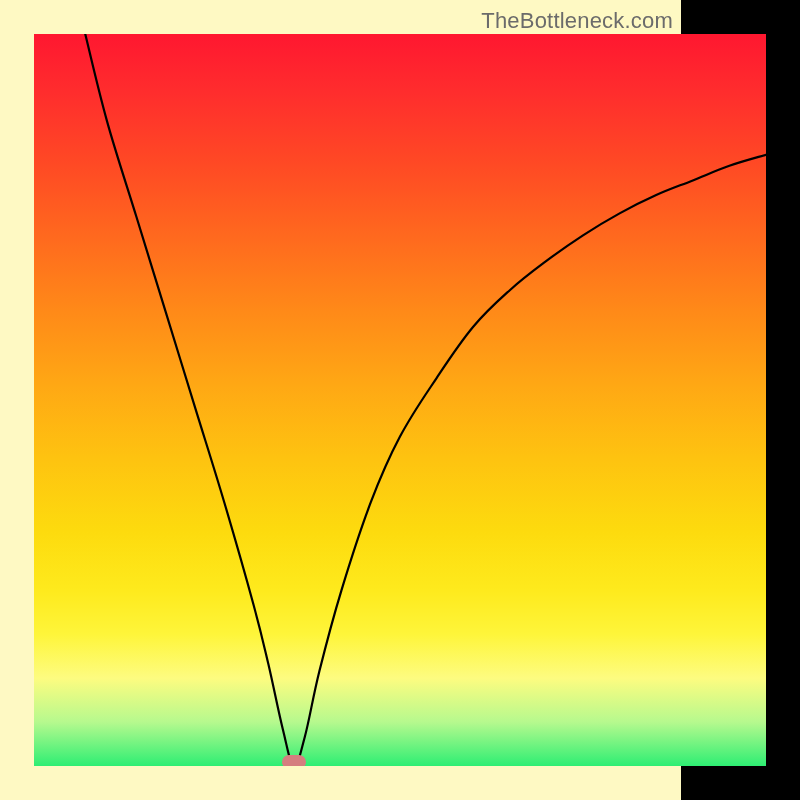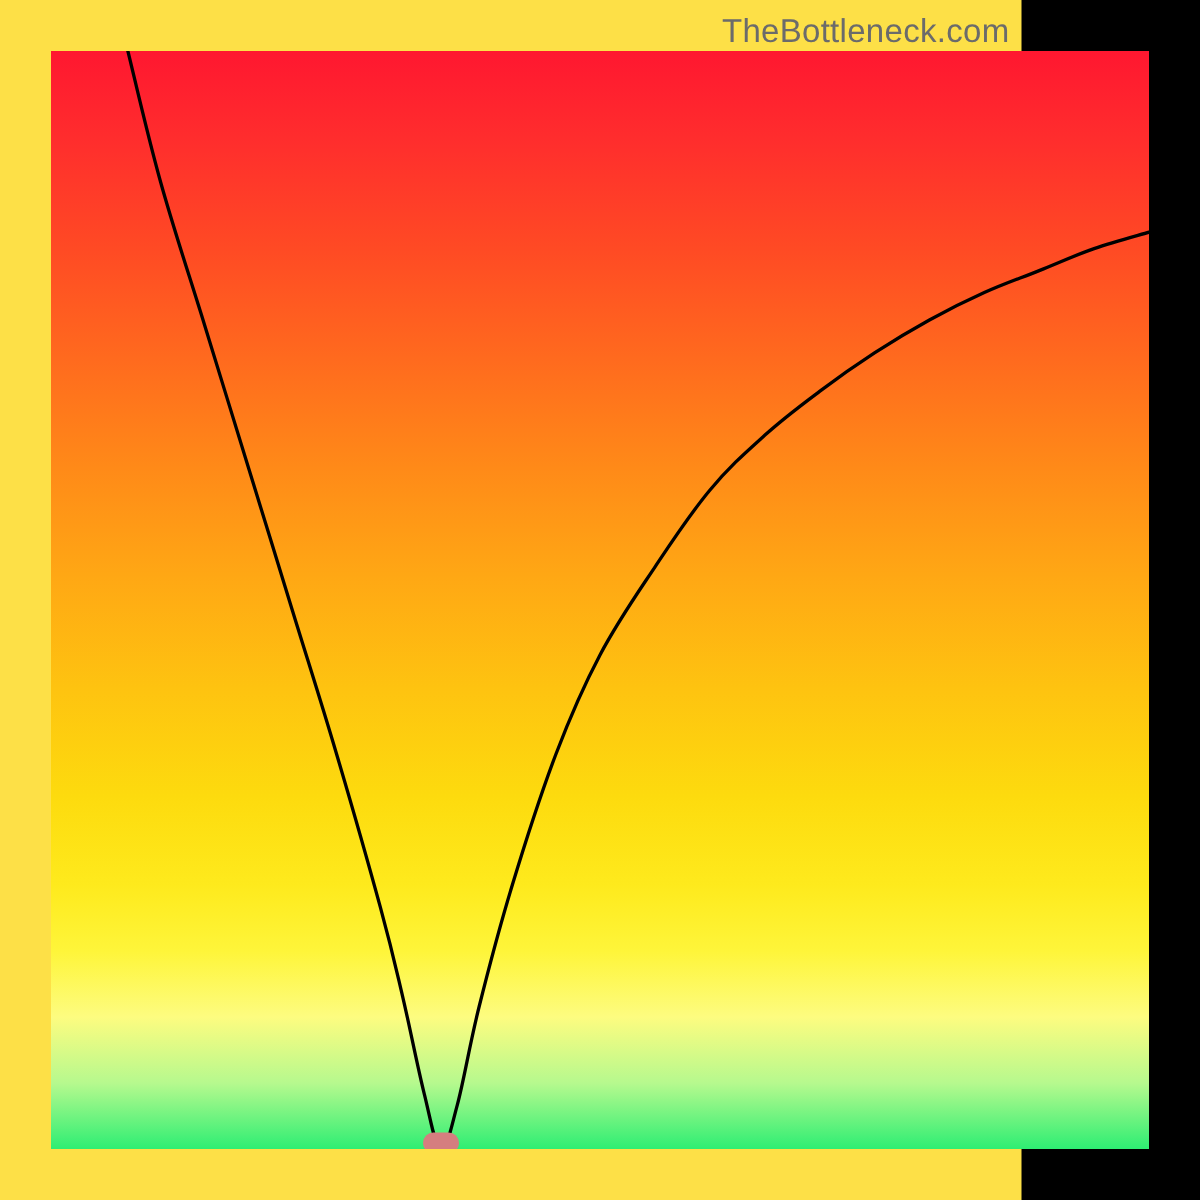--- a/index.html
+++ b/index.html
@@ -2,21 +2,21 @@
 <html><head>
 <meta charset="utf-8">
 <style>
   * { margin: 0; padding: 0; box-sizing: border-box; }
   html, body { width: 800px; height: 800px; overflow: hidden; }
   body { position: relative; background: #000; }
   .frame {
     position: absolute;
     top: 0; left: 0;
     width: 681px; height: 800px;
-    background: #fde047;
+    background: #fef9c3;
   }
   .plot-area {
     position: absolute;
     top: 34px;
     left: 34px;
     width: 732px;
     height: 732px;
     background: linear-gradient(to bottom,
       #ff1730 0%,
       #ff2d2d 8%,

